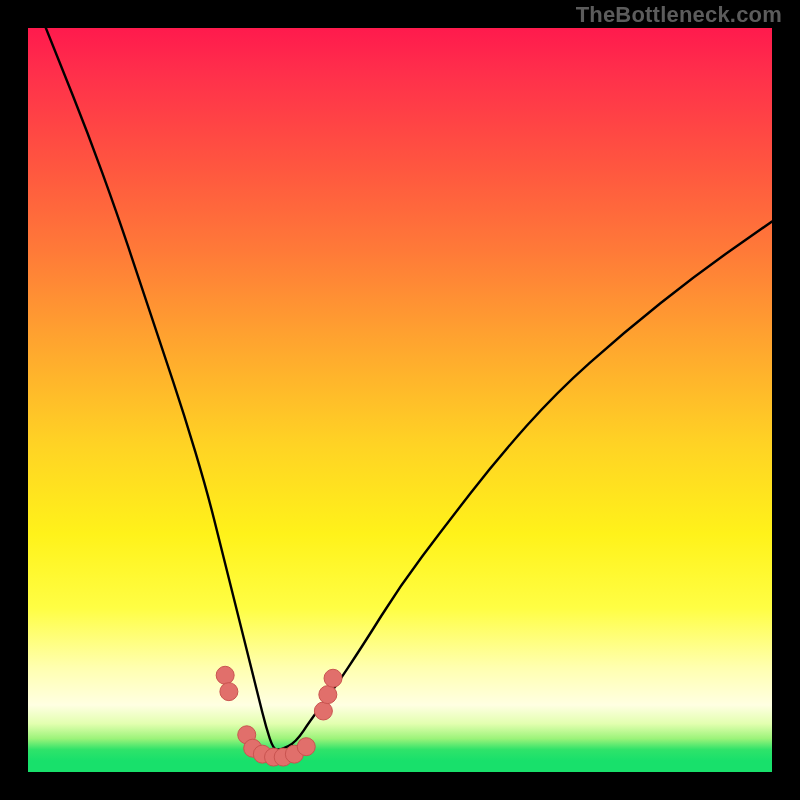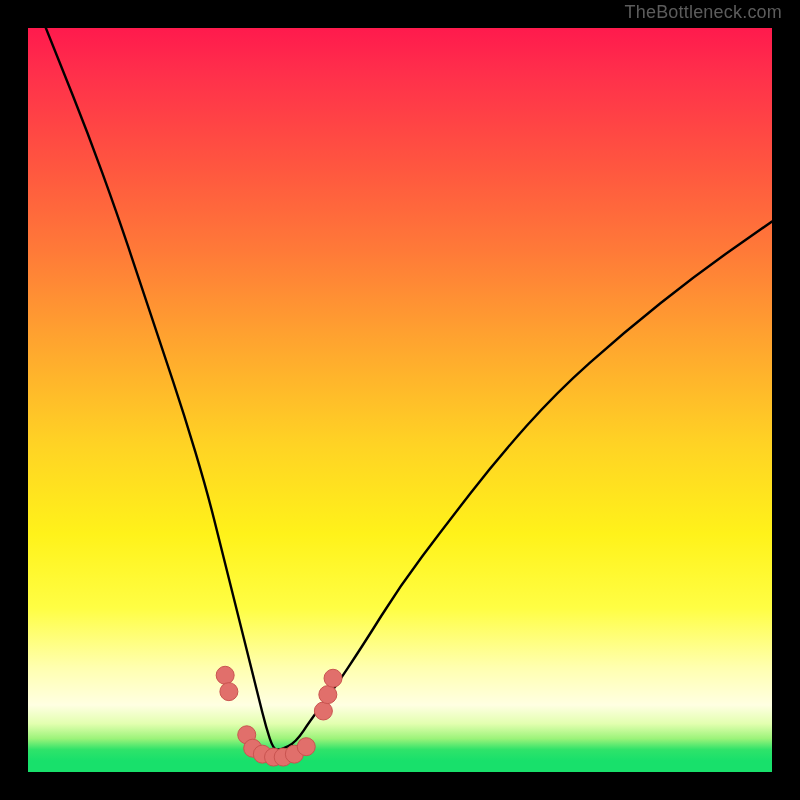--- a/index.html
+++ b/index.html
@@ -13,22 +13,22 @@
   .frame {
     position: relative;
     width: 800px;
     height: 800px;
     background: #000;
   }
   .watermark {
     position: absolute;
     top: 2px;
     right: 18px;
-    font-size: 18px;
-    font-weight: 400;
+    font-size: 22px;
+    font-weight: 700;
     color: #5c5c5c;
     letter-spacing: 0.2px;
     z-index: 20;
   }
   .plot-area {
     position: absolute;
     left: 28px;
     top: 28px;
     width: 744px;
     height: 744px;

